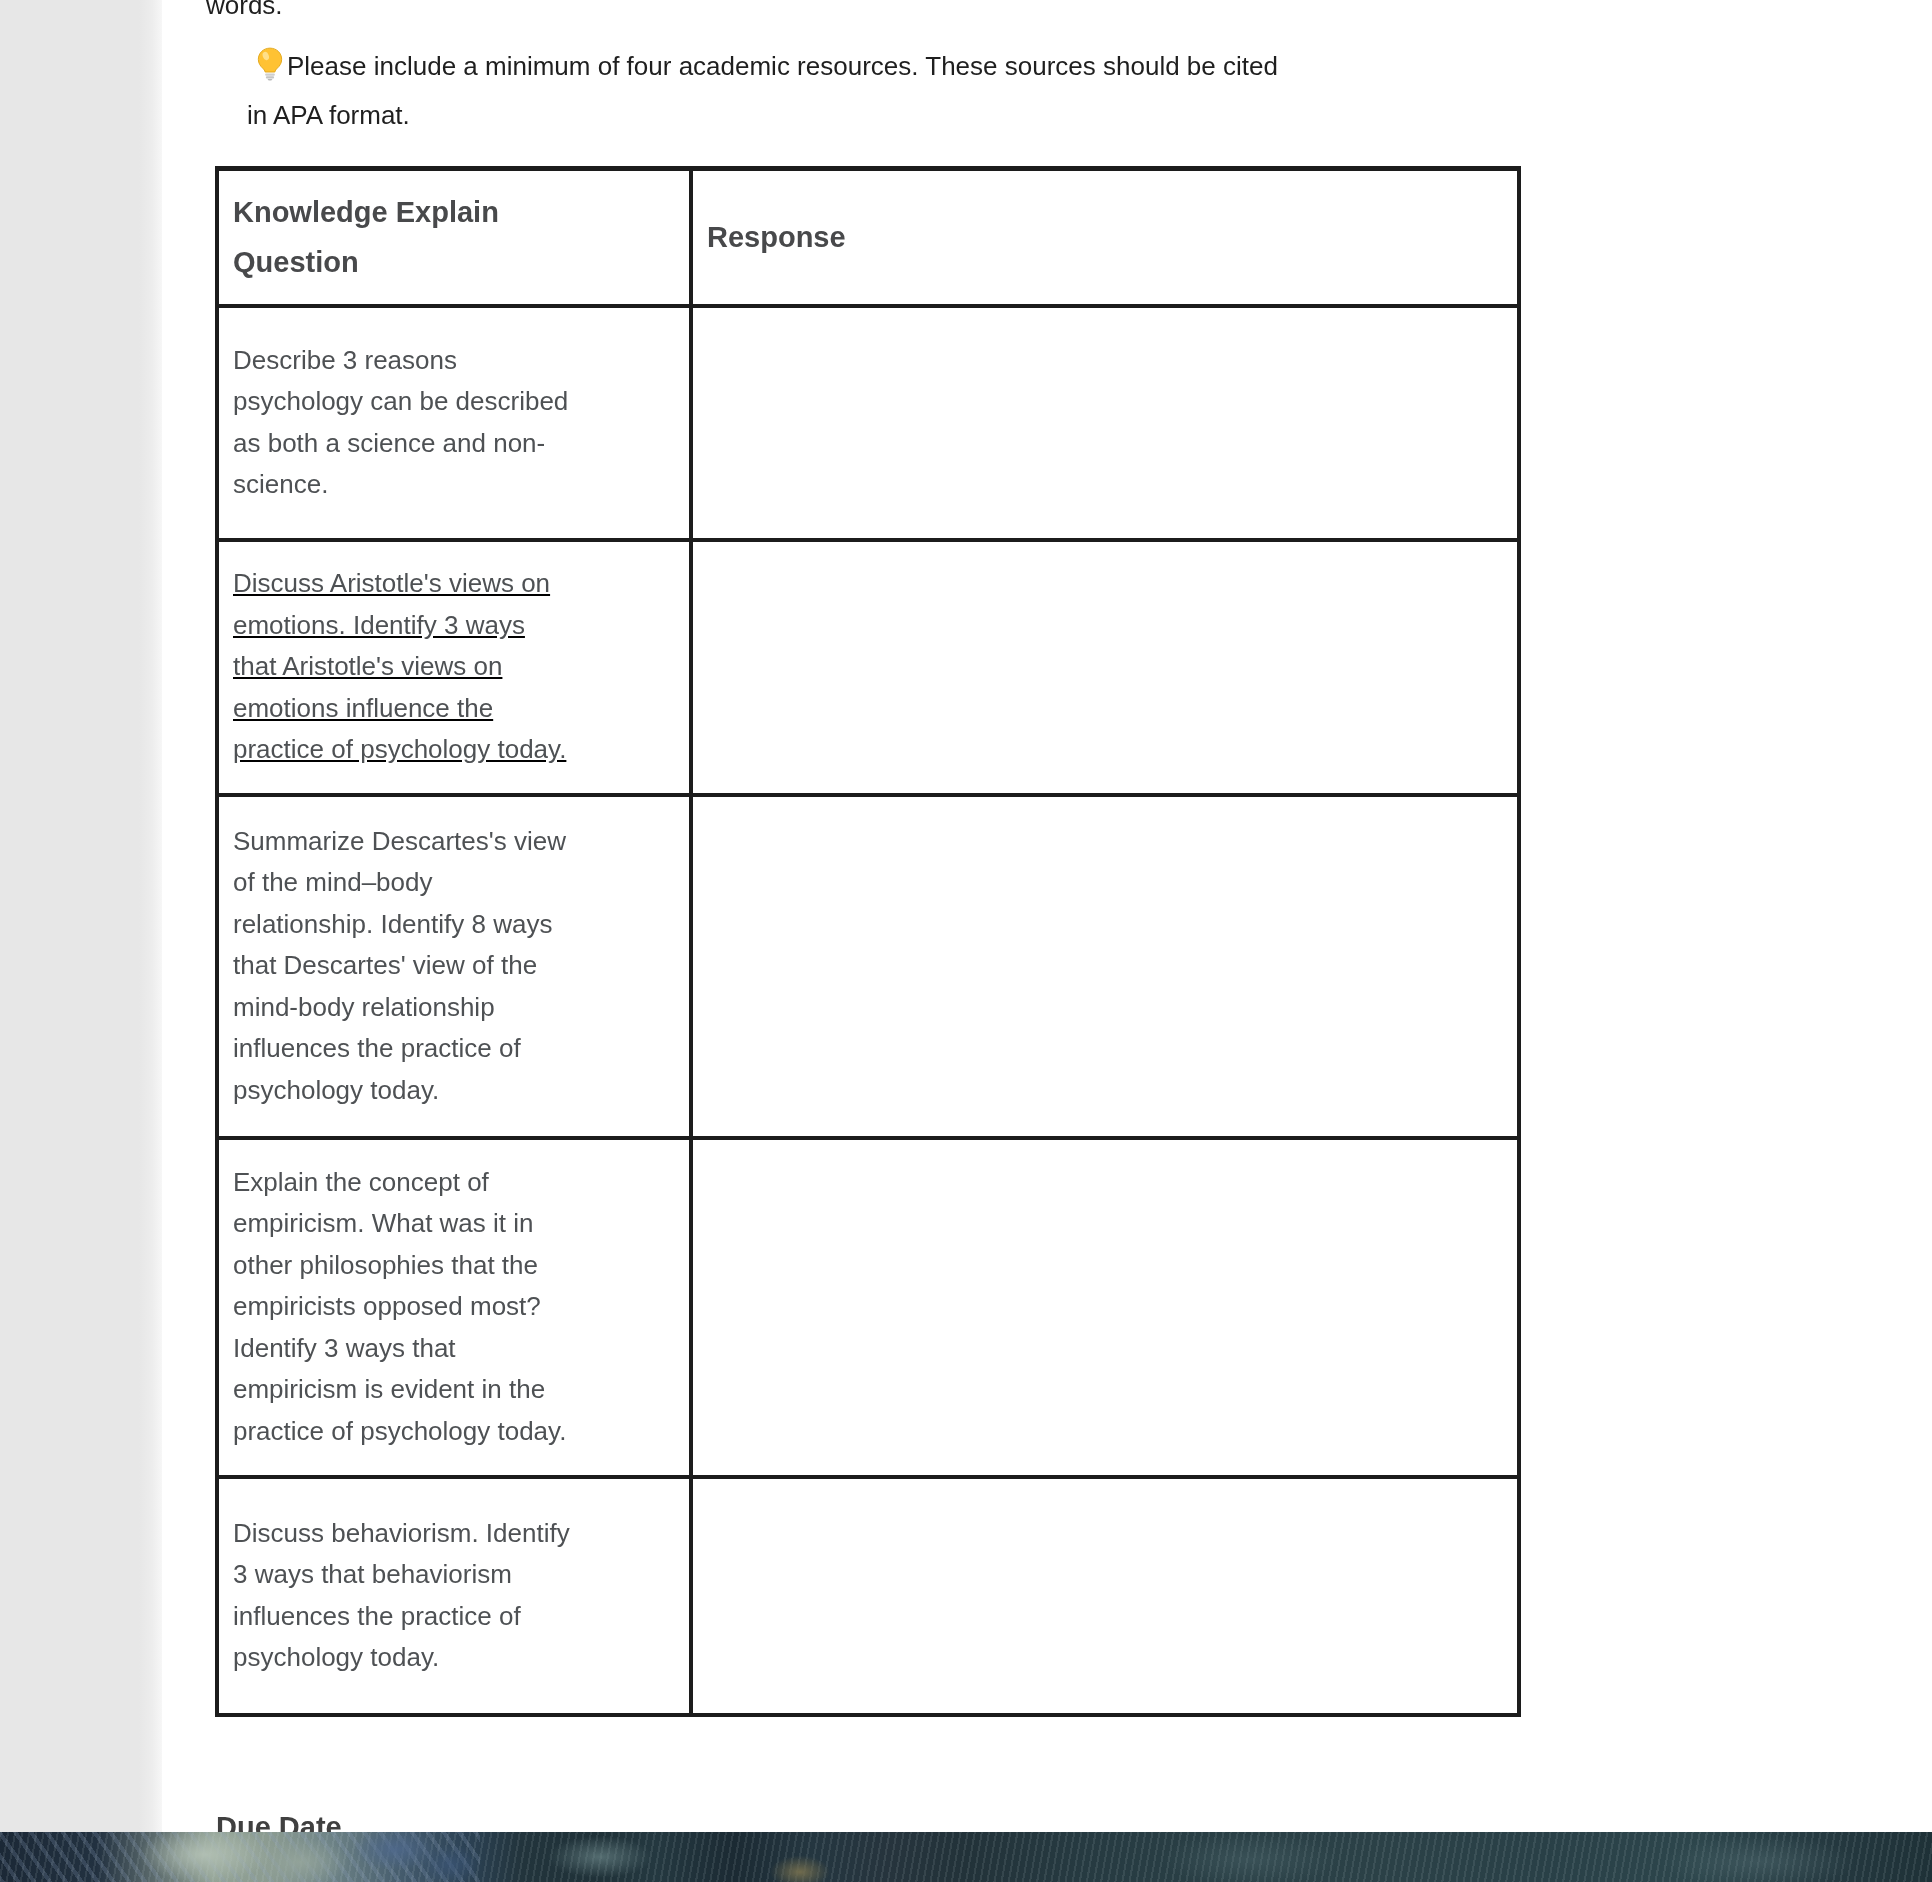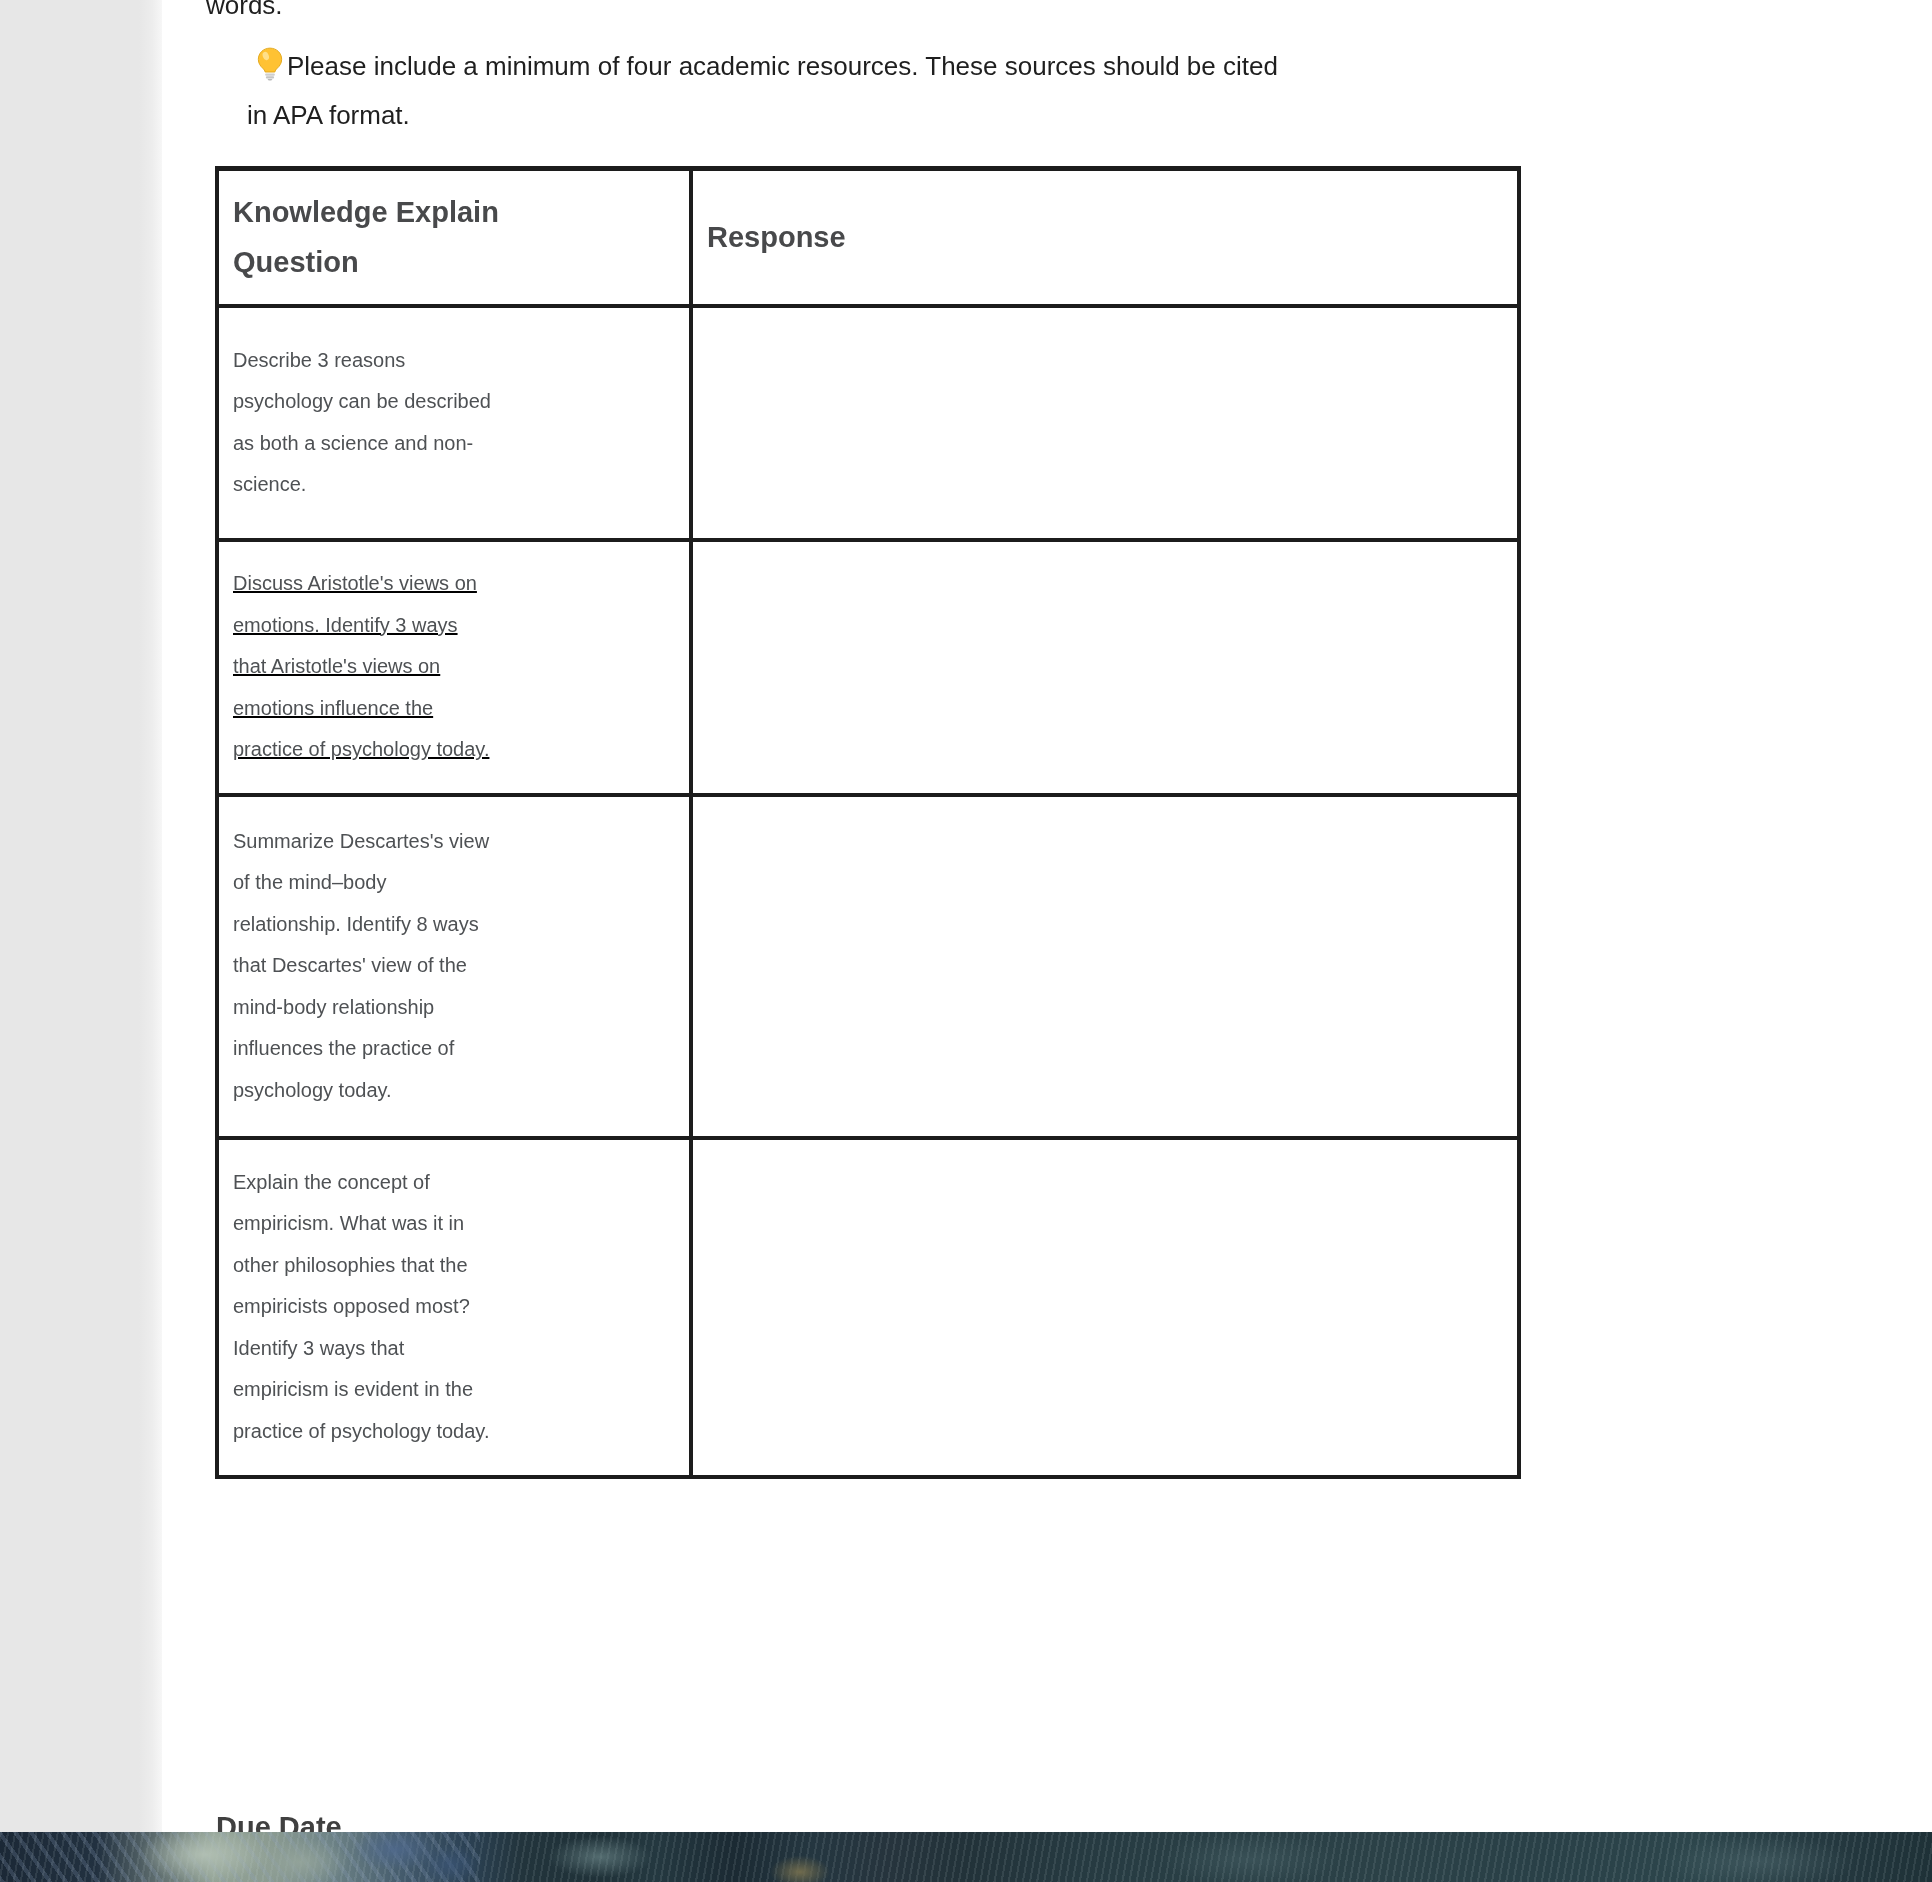--- a/index.html
+++ b/index.html
@@ -55,21 +55,21 @@
     vertical-align: middle;
     text-align: left;
     background: #ffffff;
   }
   table.kr th {
     padding: 10px 14px;
     font-size: 29px; font-weight: bold; line-height: 50px; color: #48494b;
   }
   table.kr td.q-cell {
     padding: 12px 14px;
-    font-size: 20px; line-height: 41.5px; color: #4e5154;
+    font-size: 26px; line-height: 41.5px; color: #4e5154;
   }
   table.kr td.r-cell { padding: 12px 14px; }
   thead tr        { height: 137px; }
   tbody tr:nth-child(1) { height: 234px; }
   tbody tr:nth-child(2) { height: 255px; text-decoration: underline; }
   tbody tr:nth-child(3) { height: 343px; }
   tbody tr:nth-child(4) { height: 339px; }
   tbody tr:nth-child(5) { height: 238px; }
 
   
@@ -162,20 +162,27 @@
       <tr>
         <td class="q-cell"><span class="pre">Explain the concept of
 empiricism. What was it in
 other philosophies that the
 empiricists opposed most?
 Identify 3 ways that
 empiricism is evident in the
 practice of psychology today.</span></td>
         <td class="r-cell"></td>
       </tr>
+      <tr>
+        <td class="q-cell"><span class="pre">Discuss behaviorism. Identify
+3 ways that behaviorism
+influences the practice of
+psychology today.</span></td>
+        <td class="r-cell"></td>
+      </tr>
     </tbody>
   </table>
 
   <div class="due-date">Due Date</div>
 
   <div class="photo"></div>
 
 </div>
 
 </body></html>

